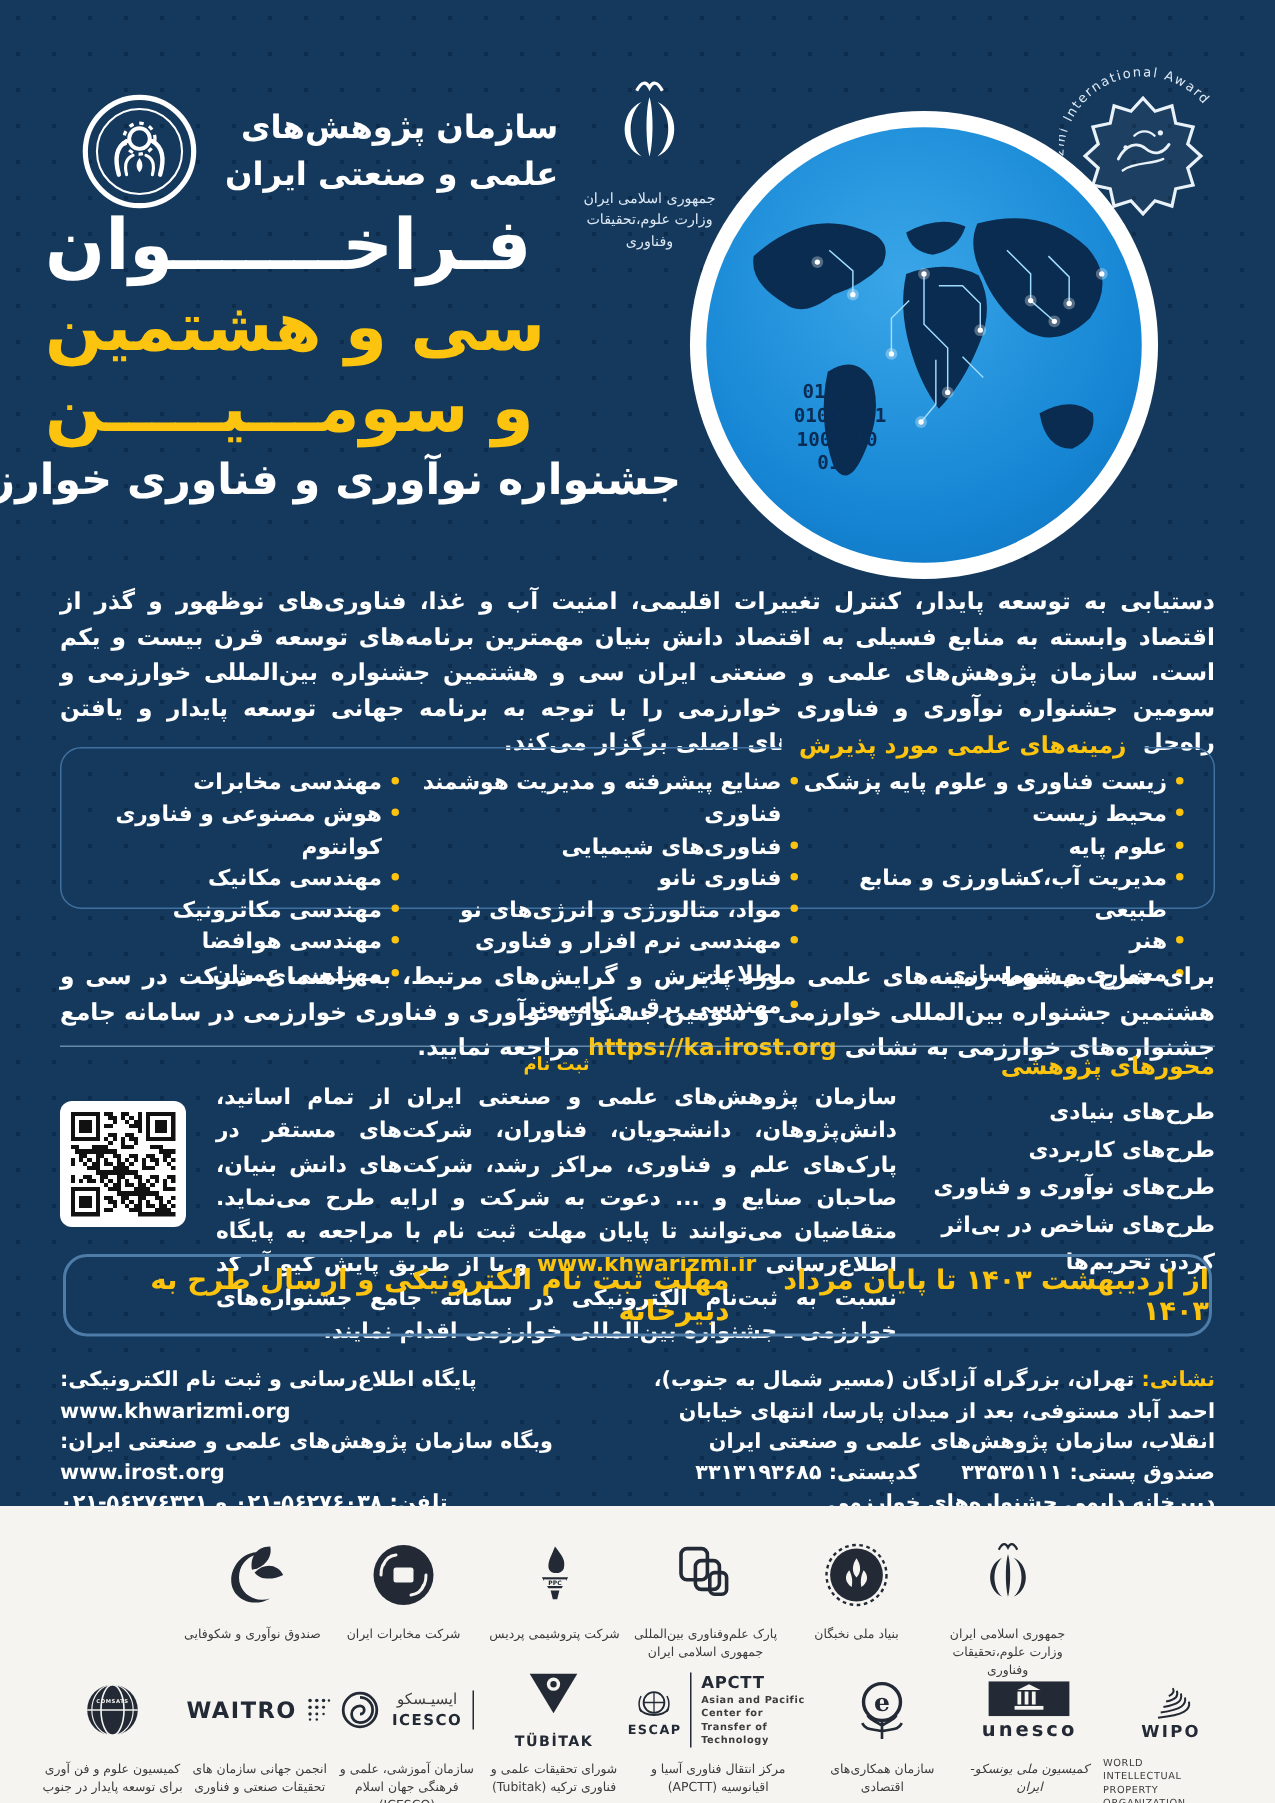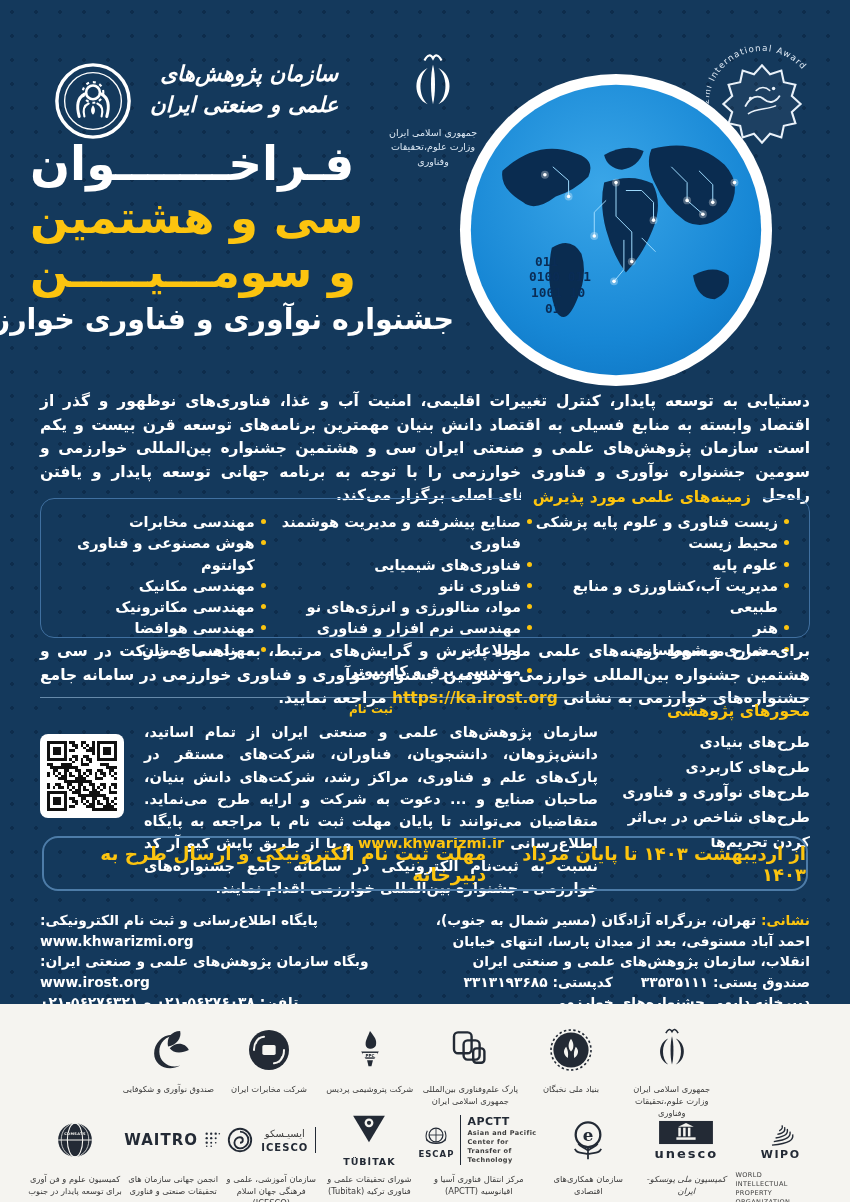--- a/index.html
+++ b/index.html
@@ -8,21 +8,21 @@
   .poster{
     position:relative; width:850px; height:1202px; margin:0 auto; overflow:hidden;
     background-color:#14395c;
     background-image:radial-gradient(rgba(6,30,55,.45) 1.6px, transparent 1.7px);
     background-size:24px 24px;
     color:#fff;
   }
   .white-footer{ position:absolute; left:0; right:0; top:1004px; height:198px; background:#f5f4f0; }
 
   
-  .org-block{ position:absolute; left:50px; top:58px; display:flex; align-items:flex-start; gap:14px;font-style:italic; }
+  .org-block{ position:absolute; left:50px; top:58px; display:flex; align-items:center; gap:14px; }
   .org-logo{ width:86px; height:86px; color:#fff; }
   .org-name{ direction:rtl; text-align:right; font-size:21.5px; font-weight:700; line-height:1.45; letter-spacing:0; }
   .ministry-block{ position:absolute; left:378px; top:48px; width:110px; text-align:center; }
   .ministry-block svg{ width:64px; height:72px; color:#fff; }
   .ministry-lines{ direction:rtl; font-size:9.5px; line-height:1.5; color:#dce8f4; margin-top:2px; }
   .award-seal{ position:absolute; left:706px; top:44px; width:112px; height:120px; }
 
   
   .globe{ position:absolute; left:458px; top:72px; width:316px; height:316px; }
 
@@ -33,21 +33,21 @@
   .t2{ font-size:45px; font-weight:700; color:#fcc40f; line-height:1.2; }
   .t3{ font-size:28.5px; font-weight:800; color:#fff; line-height:1.55; }
   .t4{ font-size:45px; font-weight:800; color:#fcc40f; line-height:1.2; }
   .t5{ font-size:28.5px; font-weight:800; color:#fff; line-height:1.5; }
 
   
   .intro{ position:absolute; left:40px; right:40px; top:390px; direction:rtl;
     font-size:15.5px; line-height:23.5px; font-weight:600; text-align:justify; text-align-last:right; }
 
   
-  .fields-box{ position:absolute; left:40px; right:40px; top:498px; height:140px;
+  .fields-box{ position:absolute; left:40px; right:40px; top:498px; height:108px;
     border:1.5px solid #4070a0; border-radius:14px; padding:13px 20px 23px; }
   .fields-header{ position:absolute; top:-11px; right:46px; background:#14395c; padding:0 12px;
     color:#fcc40f; font-weight:800; font-size:15.5px; direction:rtl; }
   .fields-cols{ display:flex; direction:rtl; height:100%; }
   .fcol{ display:flex; flex-direction:column; direction:rtl; }
   .fcol1{ width:270px; } .fcol2{ width:280px; } .fcol3{ width:215px; }
   .fitem{ display:flex; align-items:baseline; gap:6px; font-size:14.5px; font-weight:600; line-height:21.3px; color:#fff; }
   .fitem .dot{ width:5px; height:5px; border-radius:50%; background:#fcc40f; flex:0 0 auto; transform:translateY(-3px); }
 
   

